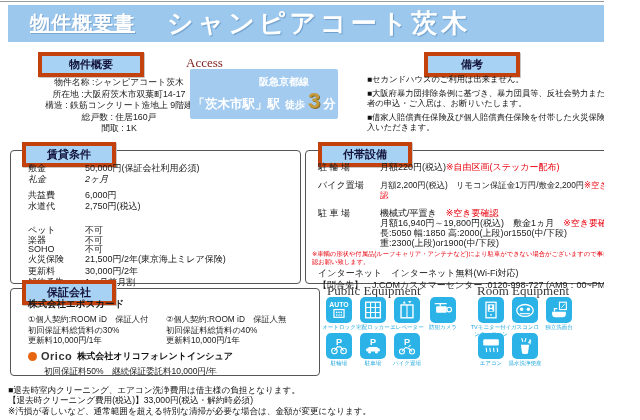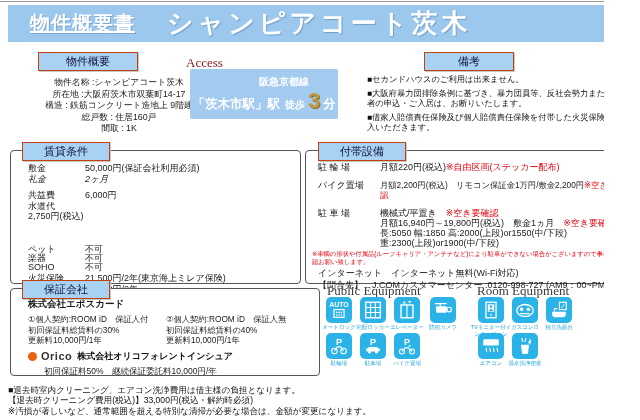--- a/index.html
+++ b/index.html
@@ -7,21 +7,21 @@
         font-family:"Liberation Sans","DejaVu Sans",sans-serif;color:#1a1a1a;}
   .abs{position:absolute;}
   .topline{left:0;top:1px;width:640px;height:1px;background:#9a9a9a;}
 
   
   .banner{left:8px;top:5px;width:624px;height:37px;background:#9cc8ee;display:flex;align-items:center;}
   .doc-title{margin-left:22px;font-size:20px;font-weight:bold;color:#fff;text-decoration:underline;letter-spacing:1px;text-shadow:1px 1px 0 #7ba6cf;}
   .prop-title{margin-left:32px;font-size:26px;font-weight:bold;color:#fff;letter-spacing:4px;text-shadow:1px 1px 1px #6f9ec9;}
 
   
-  .chip{background:#a7d2f3;border:1px solid #c2410c;color:#12123a;font-size:11px;font-weight:normal;
+  .chip{background:#a7d2f3;border:4px solid #c2410c;color:#12123a;font-size:11px;font-weight:bold;
         display:flex;align-items:center;justify-content:center;box-shadow:1px 1px 0 #c8c8c8;}
 
   
   .ov-lines{left:34px;top:77px;width:170px;font-size:8.8px;line-height:11.6px;color:#222;text-align:center;}
 
   
   .access-label{left:186px;top:55px;font-family:"Liberation Serif","DejaVu Serif",serif;font-size:13px;color:#7f1d1d;}
   .access-box{left:190px;top:69px;width:148px;height:50px;background:#a3cbf0;border-radius:2px;
               display:flex;flex-direction:column;align-items:center;justify-content:center;color:#fff;}
   .access-l1{font-size:10px;font-weight:bold;margin-bottom:3px;margin-left:40px;}
@@ -35,21 +35,21 @@
   
   .bbox{border:1px solid #555;border-radius:4px;background:#fff;}
   .rent-box{left:10px;top:150px;width:289px;height:132px;}
   .fac-box{left:305px;top:150px;width:330px;height:132px;}
   .gua-box{left:10px;top:288px;width:308px;height:86px;}
 
   .rent-body{left:28px;top:163px;width:262px;}
   .rrow{display:flex;font-size:9px;line-height:10.4px;margin-bottom:0.8px;}
   .rrow .rl{width:57px;flex:none;}
   .rrow:nth-child(2){margin-bottom:5px;font-style:italic;}
-  .rrow:nth-child(4){margin-bottom:23px;flex-direction:column;}
+  .rrow:nth-child(4){margin-bottom:15px;}
   .rrow:nth-child(5),.rrow:nth-child(6),.rrow:nth-child(7){line-height:8.6px;}
 
   .fac-body{left:318px;top:162px;width:314px;font-size:9px;}
   .frow{display:flex;line-height:10px;margin-bottom:8px;}
   .frow .fl{width:62px;flex:none;color:#222;}
   .frow .fv{flex:1;}
   .car-lines div{line-height:10px;}
   .red{color:#e8000d;}
   .fac-note{font-size:6.3px;line-height:8px;margin:2px 0 2px -6px;}
   .fac-line{line-height:10.5px;margin-bottom:1px;}

